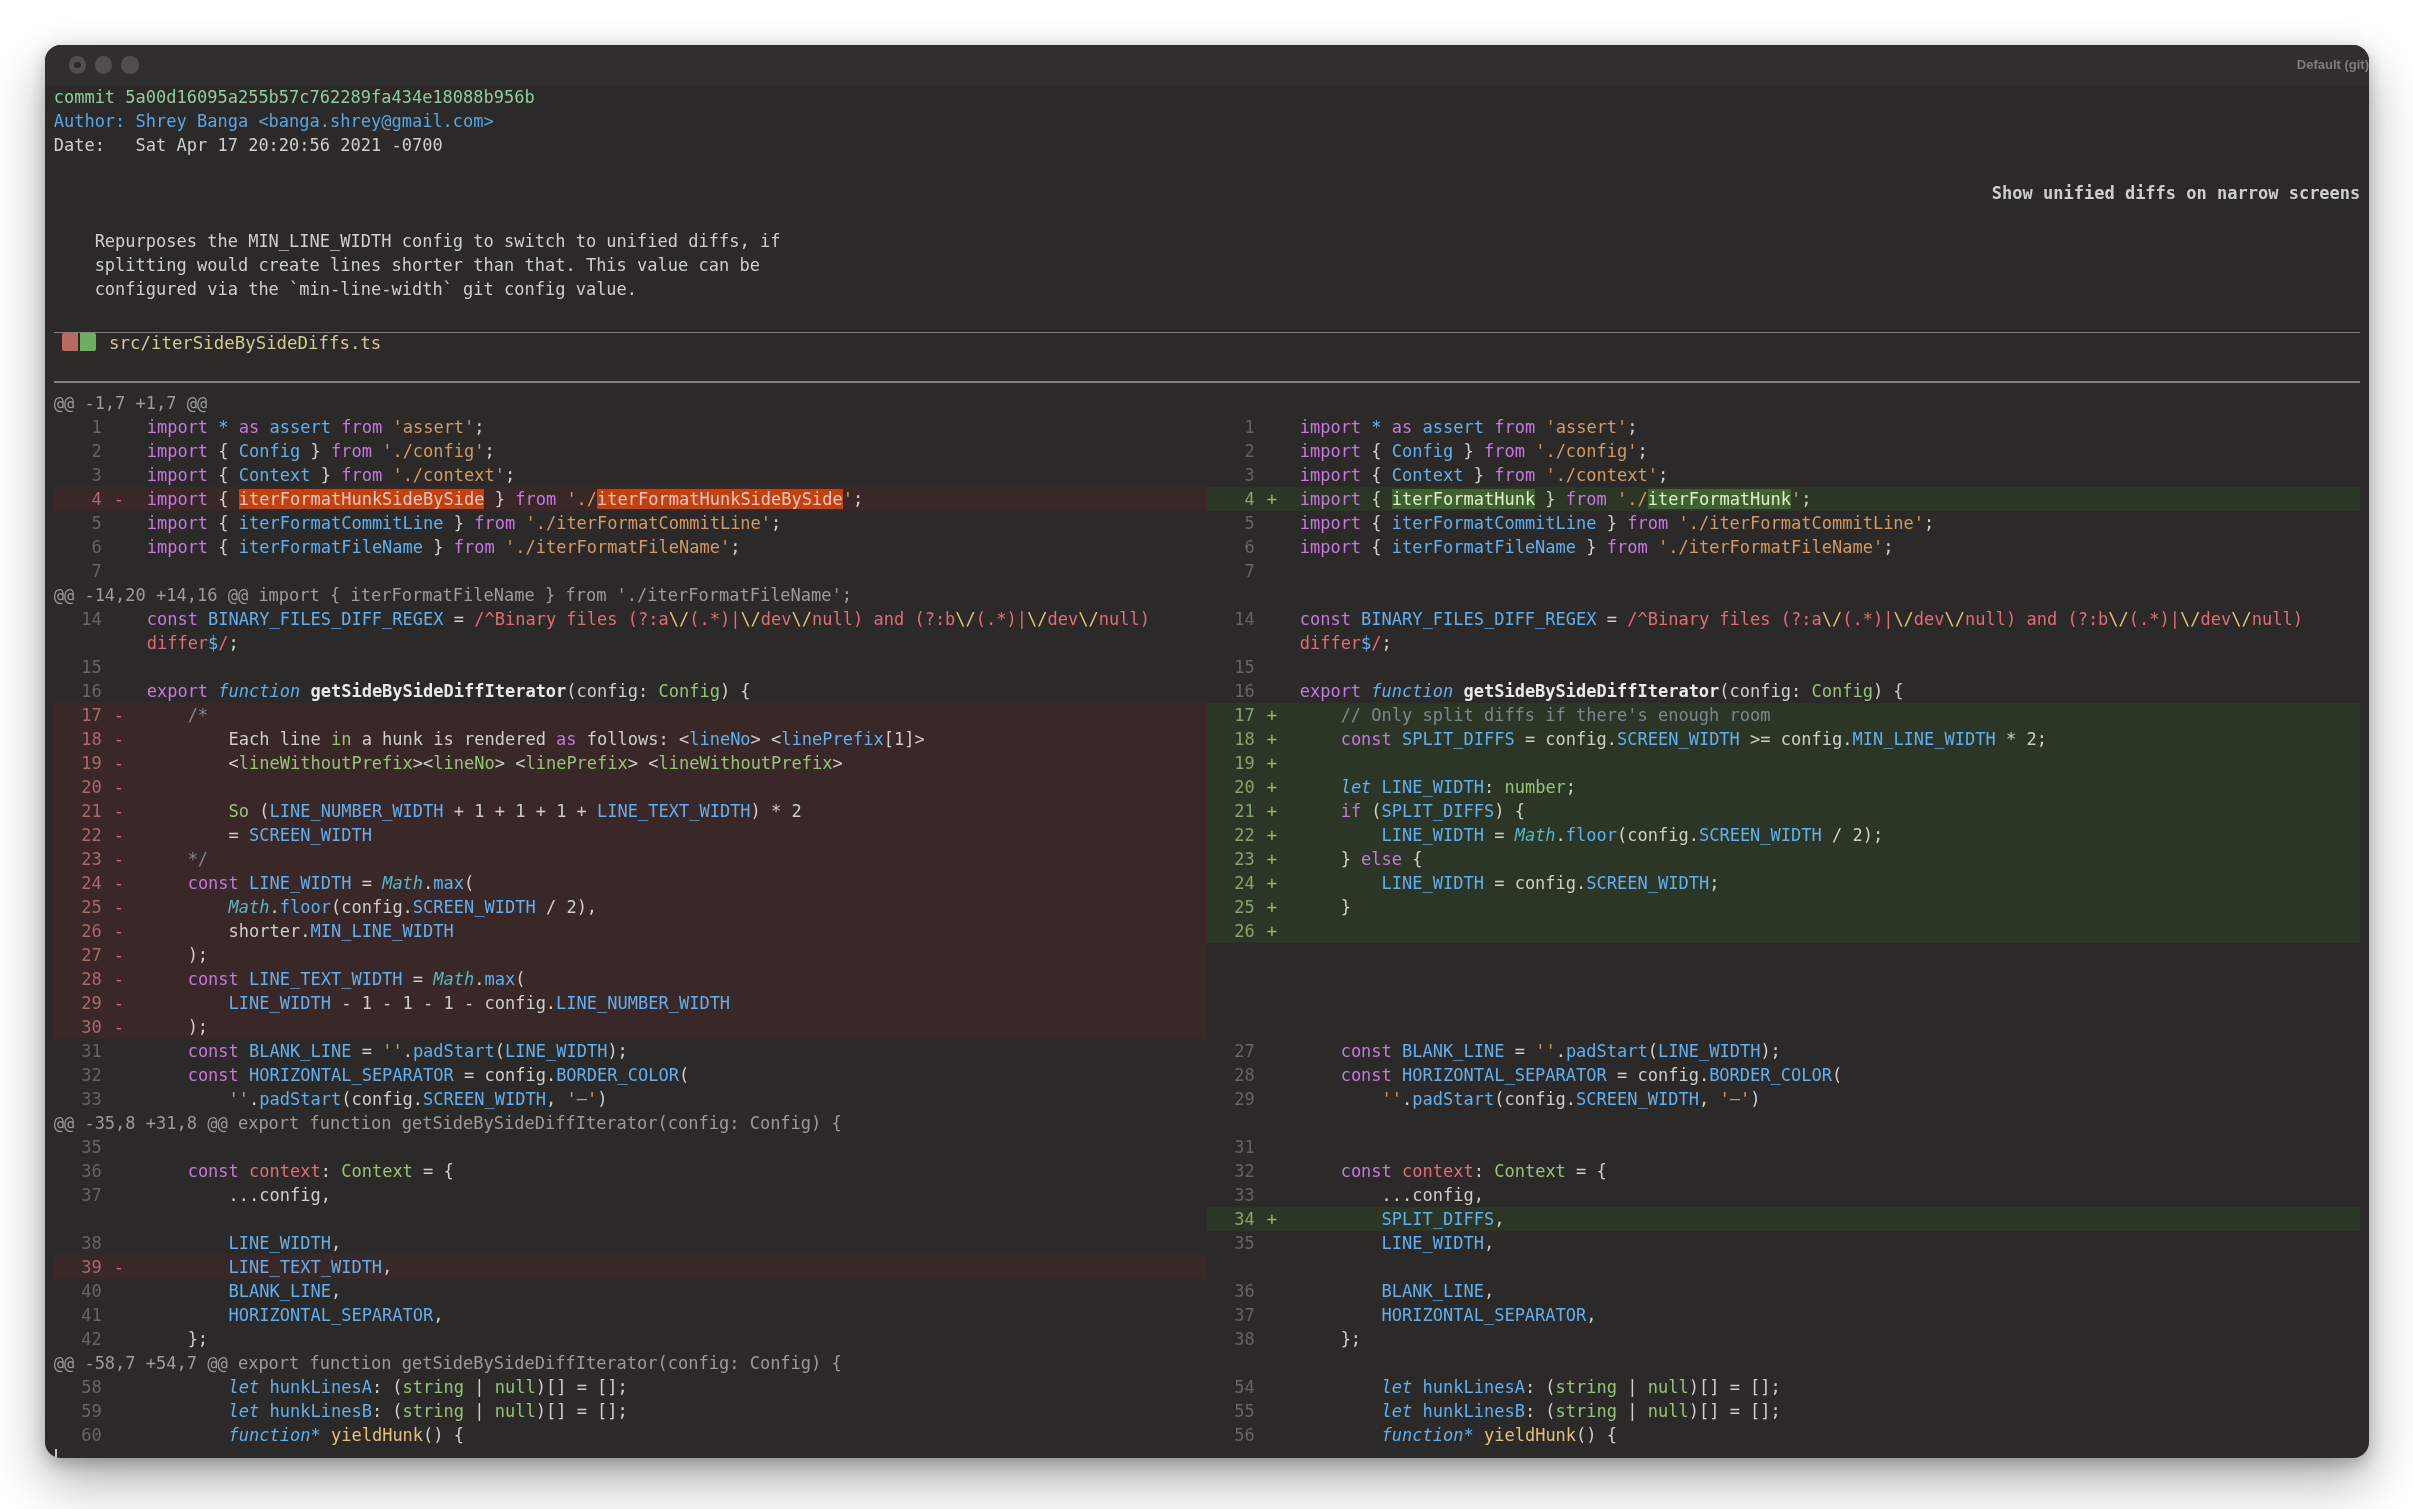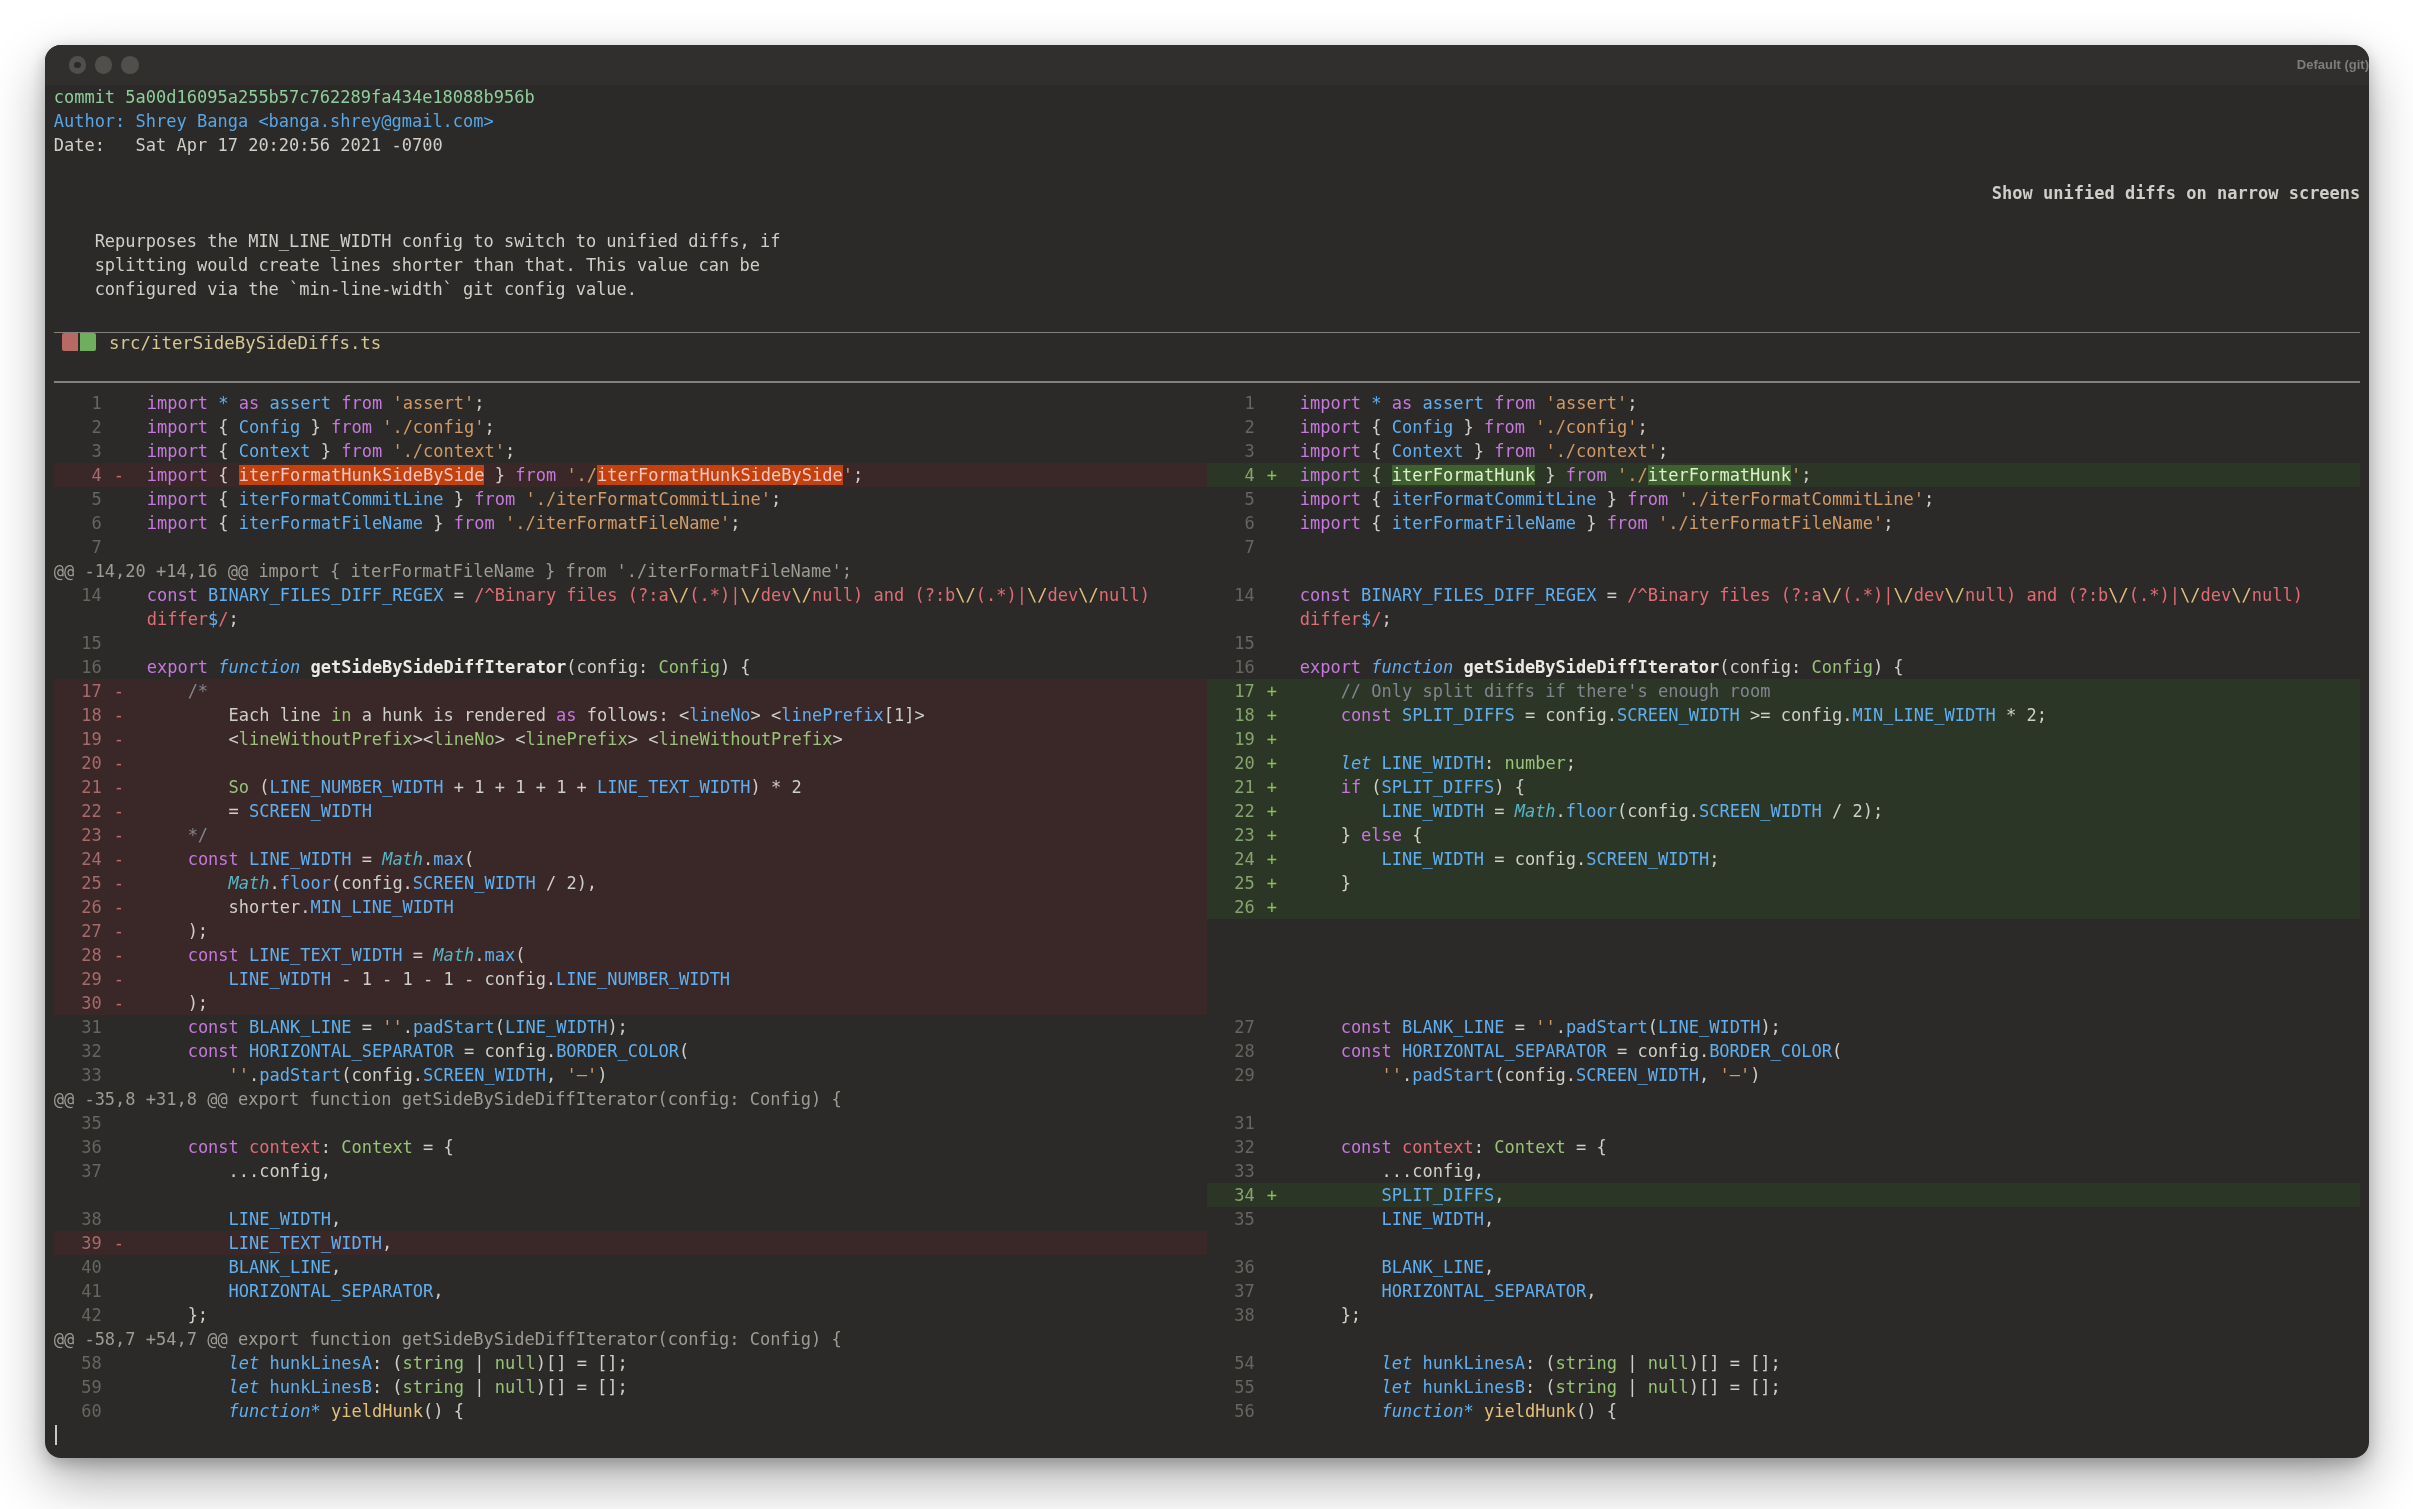--- a/index.html
+++ b/index.html
@@ -88,20 +88,21 @@
     <div class="filerow">
       <span class="fileicon">
         <span class="fi fi-red"></span>
         <span class="fi fi-green"></span>
       </span>
       <span class="filename">src/iterSideBySideDiffs.ts</span>
     </div>
     <div class="sep2"></div>
 
     <div class="diff">
+        <div class="drow hunkrow">@@ -1,7 +1,7 @@</div>
         <div class="drow">
           <div class="cell">
             <span class="gut">1</span>
             <span class="mark"></span>
             <span class="code"><span class="sg-k">import </span><span class="sg-b">*</span><span class="sg-d"> </span><span class="sg-k">as</span><span class="sg-d"> </span><span class="sg-b">assert</span><span class="sg-d"> </span><span class="sg-k">from</span><span class="sg-d"> </span><span class="sg-s">'assert'</span><span class="sg-d">;</span></span>
           </div>
           <div class="cell">
             <span class="gut">1</span>
             <span class="mark"></span>
             <span class="code"><span class="sg-k">import </span><span class="sg-b">*</span><span class="sg-d"> </span><span class="sg-k">as</span><span class="sg-d"> </span><span class="sg-b">assert</span><span class="sg-d"> </span><span class="sg-k">from</span><span class="sg-d"> </span><span class="sg-s">'assert'</span><span class="sg-d">;</span></span>

